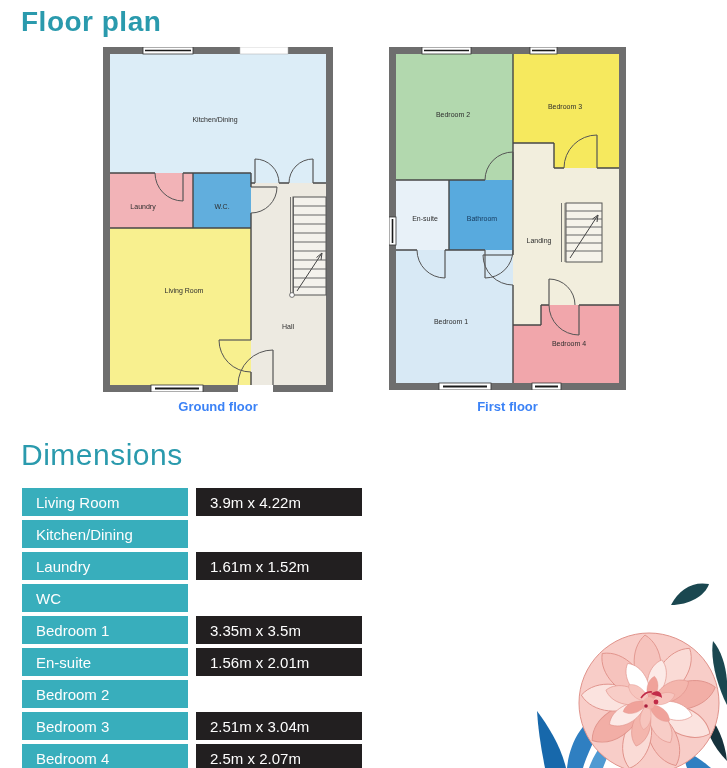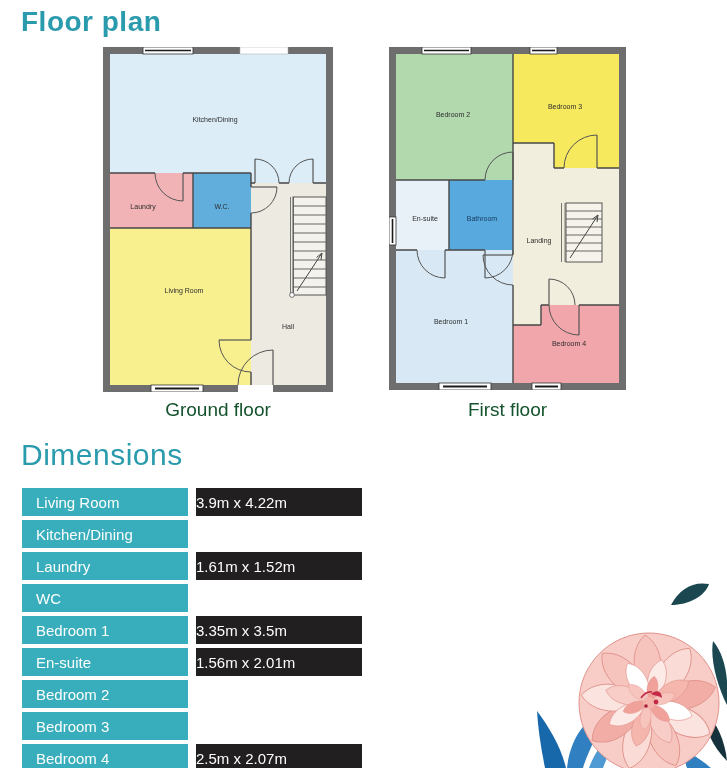--- a/index.html
+++ b/index.html
@@ -7,37 +7,37 @@
     width:727px;height:768px;background:#ffffff;position:relative;overflow:hidden;
     font-family:"Liberation Sans", sans-serif;
   }
   .page-title{
     position:absolute;left:21px;top:6px;
     font-size:28px;font-weight:bold;color:#2a9aad;letter-spacing:.5px;text-align:center;
   }
   .plan{position:absolute;}
   .plan-caption{
     position:absolute;top:399px;text-align:center;
-    font-size:19px;font-weight:normal;color:#14532d;
+    font-size:13px;font-weight:bold;color:#3b82f6;
   }
   .cap-ground{left:103px;width:230px;}
   .cap-first{left:389px;width:237px;}
   .dim-title{
     position:absolute;left:21px;top:438px;
     font-size:30px;font-weight:normal;color:#2a9aad;letter-spacing:.5px;
   }
   .dim-table{position:absolute;left:22px;top:488px;width:340px;}
   .dim-row{display:flex;height:28px;margin-bottom:4px;}
   .dim-room{
     width:166px;box-sizing:border-box;background:#38aebc;color:#fdfdfd;
     font-size:15px;display:flex;align-items:center;padding-left:14px;
   }
   .dim-size{
     width:166px;box-sizing:border-box;background:#221f20;color:#fdfdfd;
-    font-size:15px;display:flex;align-items:center;margin-left:8px;
+    font-size:15px;display:flex;align-items:center;padding-left:14px;margin-left:8px;
   }
   .flower{position:absolute;left:537px;top:583px;}
   .room-label{font-family:"Liberation Sans", sans-serif;font-size:7px;fill:#2d2d2d;text-anchor:middle;}
   .room-label.navy{fill:#16395c;}
   .wallstroke{stroke:#474747;stroke-width:1.4;fill:none;}
   .doorarc{stroke:#555;stroke-width:1;fill:none;}
   .doorleaf{stroke:#555;stroke-width:1.2;fill:none;}
   .tread{stroke:#666;stroke-width:1;fill:none;}
 </style>
 </head>
@@ -185,20 +185,21 @@
   </div>
   <div class="dim-row">
     <div class="dim-room">En-suite</div>
     <div class="dim-size">1.56m x 2.01m</div>
   </div>
   <div class="dim-row">
     <div class="dim-room">Bedroom 2</div>
   </div>
   <div class="dim-row">
     <div class="dim-room">Bedroom 3</div>
+    <div class="dim-size">2.51m x 3.04m</div>
   </div>
   <div class="dim-row">
     <div class="dim-room">Bedroom 4</div>
     <div class="dim-size">2.5m x 2.07m</div>
   </div>
 </div>
 
 <svg class="flower" width="190" height="185" viewBox="0 0 190 185">
 
   <path d="M30,185 C33,158 46,136 70,126 C62,150 50,170 46,185 Z" fill="#2f7fc1"></path>

